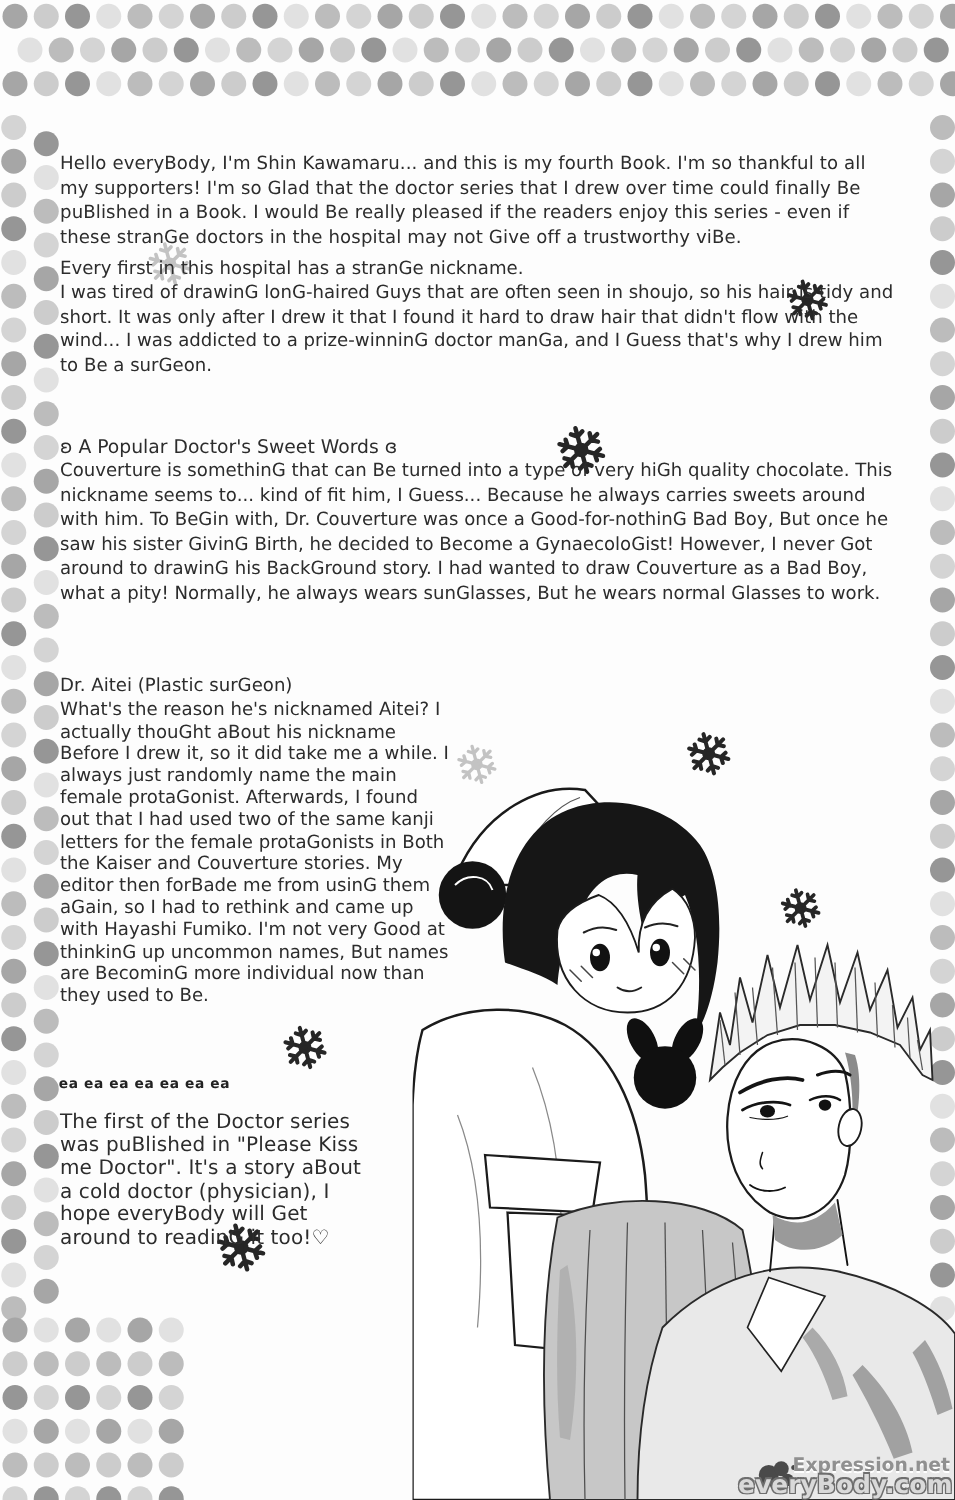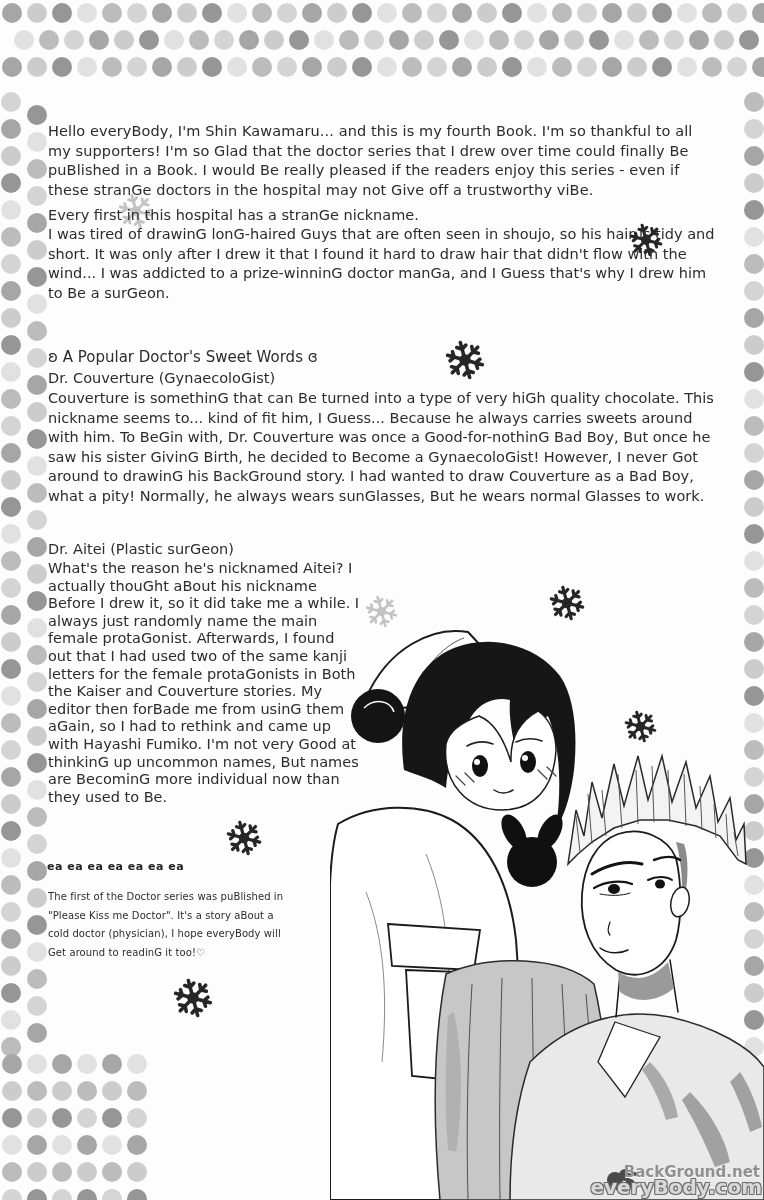--- a/index.html
+++ b/index.html
@@ -16,21 +16,21 @@
   .sec{position:absolute;left:48px;z-index:3;font-size:14.5px;}
   .sec .h{font-size:15px;line-height:21px;font-weight:500;}
   .sec .d{line-height:21px;}
   .sec .l{line-height:20px;}
   .sec .b{line-height:19.6px;}
   .sec1{top:205px;width:670px;}
   .sec2{top:347px;width:672px;}
   .sec3{top:539px;width:314px;}
   .sec3 .b{line-height:17.6px;}
   .glyphs{left:47px;top:860px;font-size:11px;font-weight:bold;letter-spacing:.5px;color:#222;}
-  .closing{left:48px;top:888px;width:244px;font-size:10px;line-height:18.6px;margin:0;}
+  .closing{left:48px;top:888px;width:244px;font-size:16px;line-height:18.6px;margin:0;}
   .wm{position:absolute;left:544px;top:1154px;width:220px;height:46px;z-index:4;}
   .wm1{position:absolute;right:4px;top:9px;font-size:15px;font-weight:bold;color:#909090;
        text-shadow:0 1px 0 #ffffff;white-space:nowrap;}
   .wm2{position:absolute;right:2px;top:21px;font-size:20px;font-weight:bold;color:#d9d9d9;white-space:nowrap;
        text-shadow:-1px -1px 0 #6e6e6e,1px -1px 0 #6e6e6e,-1px 1px 0 #6e6e6e,1px 1px 0 #6e6e6e;}
   .splat{position:absolute;left:60px;top:12px;}
 </style>
 </head>
 <body>
 
@@ -420,21 +420,20 @@
 
   <p class="txt intro">Hello everyBody, I'm Shin Kawamaru... and this is my fourth Book. I'm so thankful to all my supporters! I'm so Glad that the doctor series that I drew over time could finally Be puBlished in a Book. I would Be really pleased if the readers enjoy this series - even if these stranGe doctors in the hospital may not Give off a trustworthy viBe.</p>
 
   <section class="sec sec1">
     <div class="l">Every first in this hospital has a stranGe nickname.</div>
     <div class="b">I was tired of drawinG lonG-haired Guys that are often seen in shoujo, so his hair is tidy and short. It was only after I drew it that I found it hard to draw hair that didn't flow with the wind... I was addicted to a prize-winninG doctor manGa, and I Guess that's why I drew him to Be a surGeon.</div>
   </section>
 
   <section class="sec sec2">
     <div class="h">ʚ A Popular Doctor's Sweet Words ɞ</div>
-    <div class="d">Dr. Couverture (GynaecoloGist)</div>
     <div class="b">Couverture is somethinG that can Be turned into a type of very hiGh quality chocolate. This nickname seems to... kind of fit him, I Guess... Because he always carries sweets around with him. To BeGin with, Dr. Couverture was once a Good-for-nothinG Bad Boy, But once he saw his sister GivinG Birth, he decided to Become a GynaecoloGist! However, I never Got around to drawinG his BackGround story. I had wanted to draw Couverture as a Bad Boy, what a pity! Normally, he always wears sunGlasses, But he wears normal Glasses to work.</div>
   </section>
 
   <section class="sec sec3">
     <div class="d">Dr. Aitei (Plastic surGeon)</div>
     <div class="b">What's the reason he's nicknamed Aitei? I actually thouGht aBout his nickname Before I drew it, so it did take me a while. I always just randomly name the main female protaGonist. Afterwards, I found out that I had used two of the same kanji letters for the female protaGonists in Both the Kaiser and Couverture stories. My editor then forBade me from usinG them aGain, so I had to rethink and came up with Hayashi Fumiko. I'm not very Good at thinkinG up uncommon names, But names are BecominG more individual now than they used to Be.</div>
   </section>
 
   <div class="txt glyphs">ea ea ea ea ea ea ea</div>
   <p class="txt closing">The first of the Doctor series was puBlished in "Please Kiss me Doctor". It's a story aBout a cold doctor (physician), I hope everyBody will Get around to readinG it too!♡</p>
@@ -443,16 +442,16 @@
     <svg class="splat" width="36" height="28" viewBox="0 0 36 28">
       <g fill="#4a4a4a">
         <circle cx="11" cy="14" r="8"></circle>
           <circle cx="21" cy="9" r="6"></circle>
           <circle cx="26" cy="18" r="5"></circle>
         <circle cx="16" cy="22" r="4"></circle>
           <circle cx="31" cy="8" r="2"></circle>
           <circle cx="4" cy="22" r="2.5"></circle>
       </g>
     </svg>
-    <div class="wm1">BackGround.net</div>
+    <div class="wm1">Expression.net</div>
     <div class="wm2">everyBody.com</div>
   </div>
 </div>
 
 </body></html>

